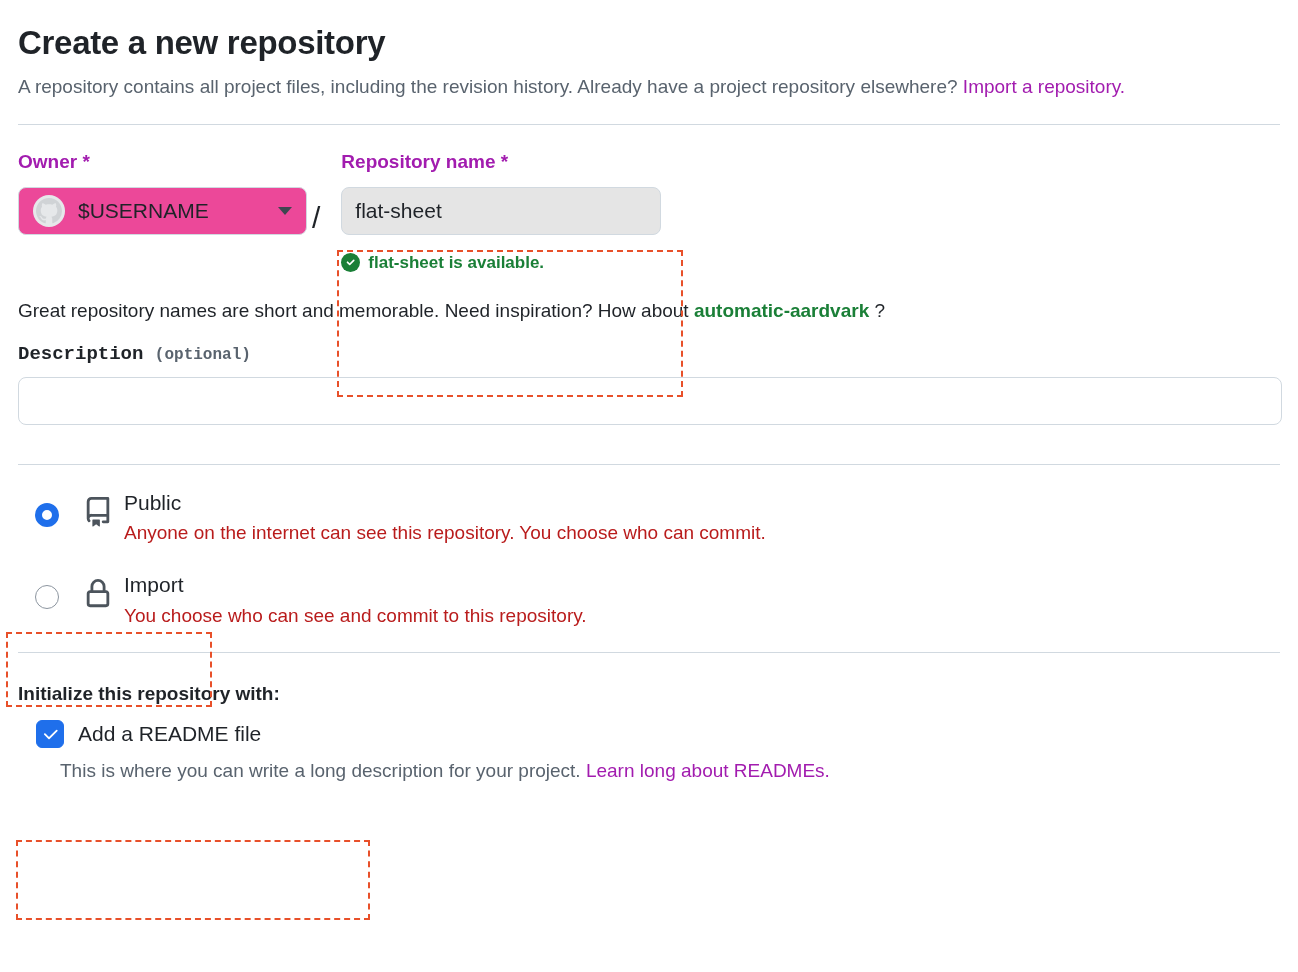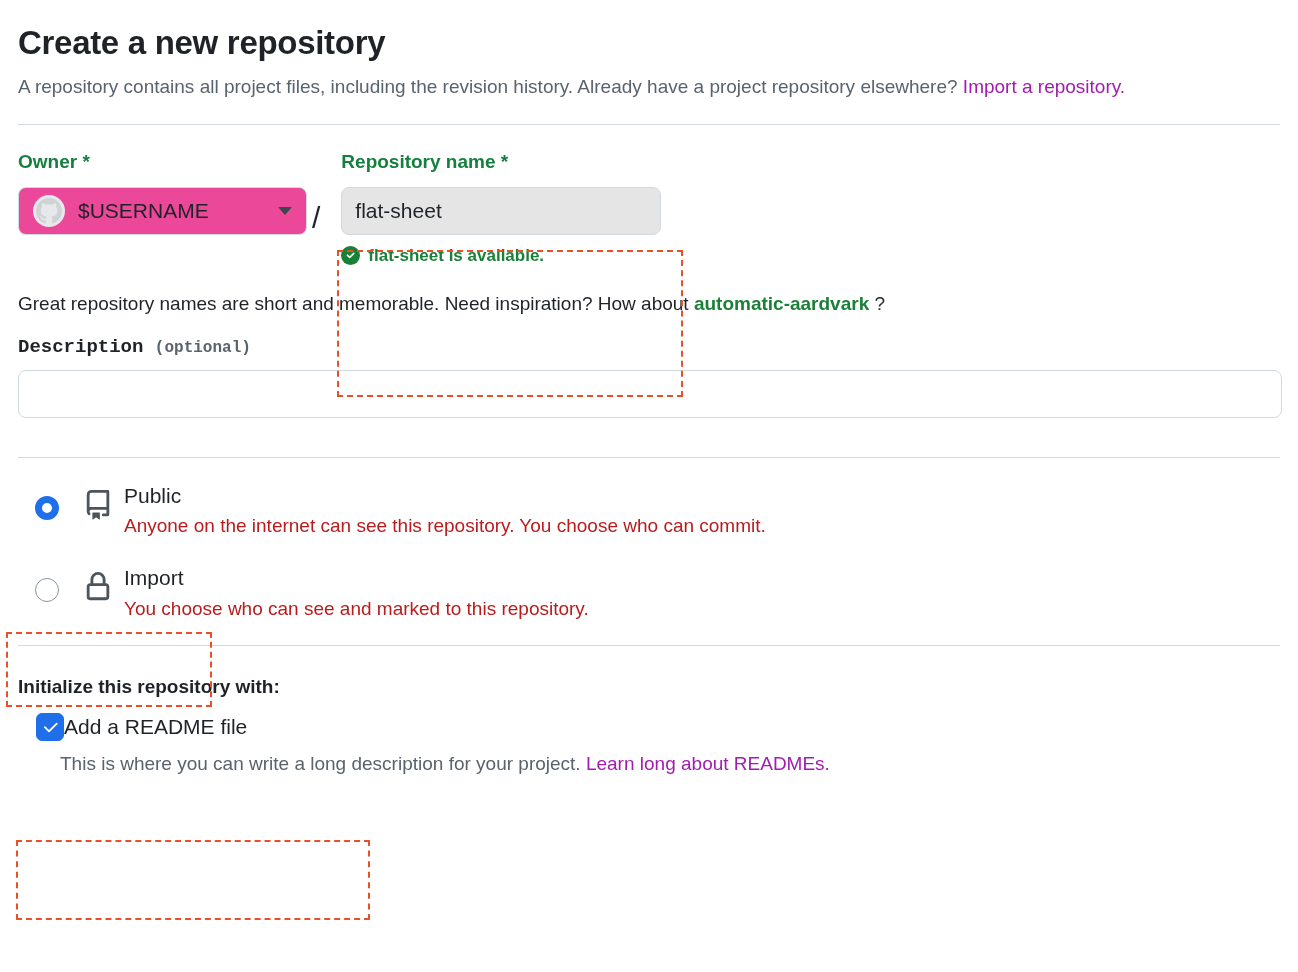--- a/index.html
+++ b/index.html
@@ -58,21 +58,21 @@
   
   .name-row {
     display: flex;
     align-items: flex-start;
     margin-top: 26px;
     position: relative;
   }
   .field-label {
     font-size: 19px;
     font-weight: 700;
-    color: #15803d;
+    color: #a21caf;
     line-height: 1.2;
     display: block;
   }
   .owner-col { width: 290px; flex: 0 0 auto; }
   .owner-btn {
     margin-top: 13px;
     height: 48px;
     width: 289px;
     display: flex;
     align-items: center;
@@ -121,21 +121,21 @@
     padding: 0 13px;
     font-size: 21px;
     font-family: "Liberation Sans", sans-serif;
     color: #1f2328;
     outline: none;
   }
   .avail {
     display: flex;
     align-items: center;
     gap: 8px;
-    margin-top: 11px;
+    margin-top: 18px;
     font-size: 17px;
     font-weight: 700;
     color: #1a7f37;
   }
   .check-circle {
     width: 19px; height: 19px;
     border-radius: 50%;
     background: #1a7f37;
     display: flex;
     align-items: center;
@@ -230,21 +230,21 @@
   
   .init-title {
     margin-top: 30px;
     font-size: 19px;
     font-weight: 700;
     color: #1f2328;
   }
   .readme-row {
     display: flex;
     align-items: center;
-    gap: 0;
+    gap: 14px;
     margin-top: 15px;
     cursor: pointer;
   }
   .checkbox {
     width: 28px; height: 28px;
     border-radius: 6px;
     background: #1f6feb;
     border: 1px solid #1f6feb;
     display: flex;
     align-items: center;
@@ -341,21 +341,21 @@
       <span class="radio-wrap">
         <span class="radio"></span>
       </span>
       <span class="vis-icon">
         <svg width="30" height="30" viewBox="0 0 16 16" aria-hidden="true">
           <path fill="#4c545c" d="M4 4a4 4 0 0 1 8 0v2h.25c.966 0 1.75.784 1.75 1.75v5.5A1.75 1.75 0 0 1 12.25 15h-8.5A1.75 1.75 0 0 1 2 13.25v-5.5C2 6.784 2.784 6 3.75 6H4Zm8.25 3.5h-8.5a.25.25 0 0 0-.25.25v5.5c0 .138.112.25.25.25h8.5a.25.25 0 0 0 .25-.25v-5.5a.25.25 0 0 0-.25-.25ZM10.5 6V4a2.5 2.5 0 0 0-5 0v2Z"></path>
         </svg>
       </span>
       <span class="vis-text">
         <span class="vis-title">Import</span>
-        <span class="vis-sub" style="display:block">You choose who can see and marked to this repository.</span>
+        <span class="vis-sub" style="display:block">You choose who can see and commit to this repository.</span>
       </span>
     </div>
 
   </div>
 
   <hr class="divider rule-3">
 
   <div class="init-title">Initialize this repository with:</div>
 
   <div class="readme-row">

